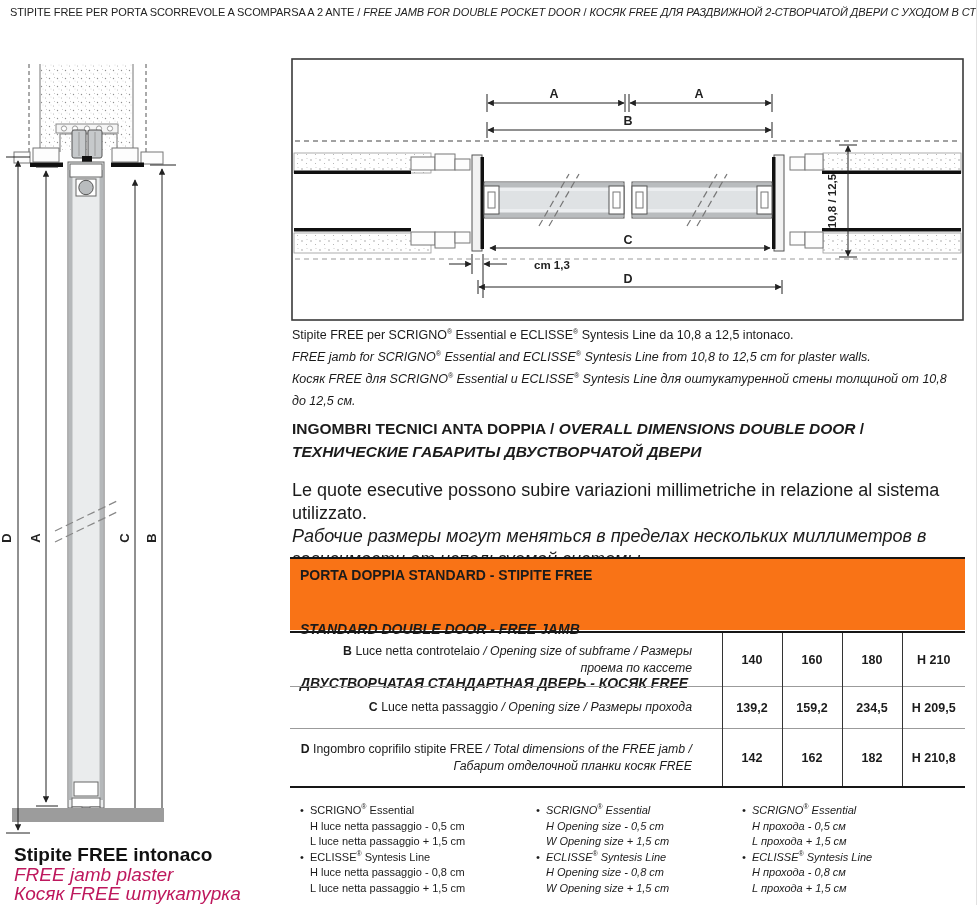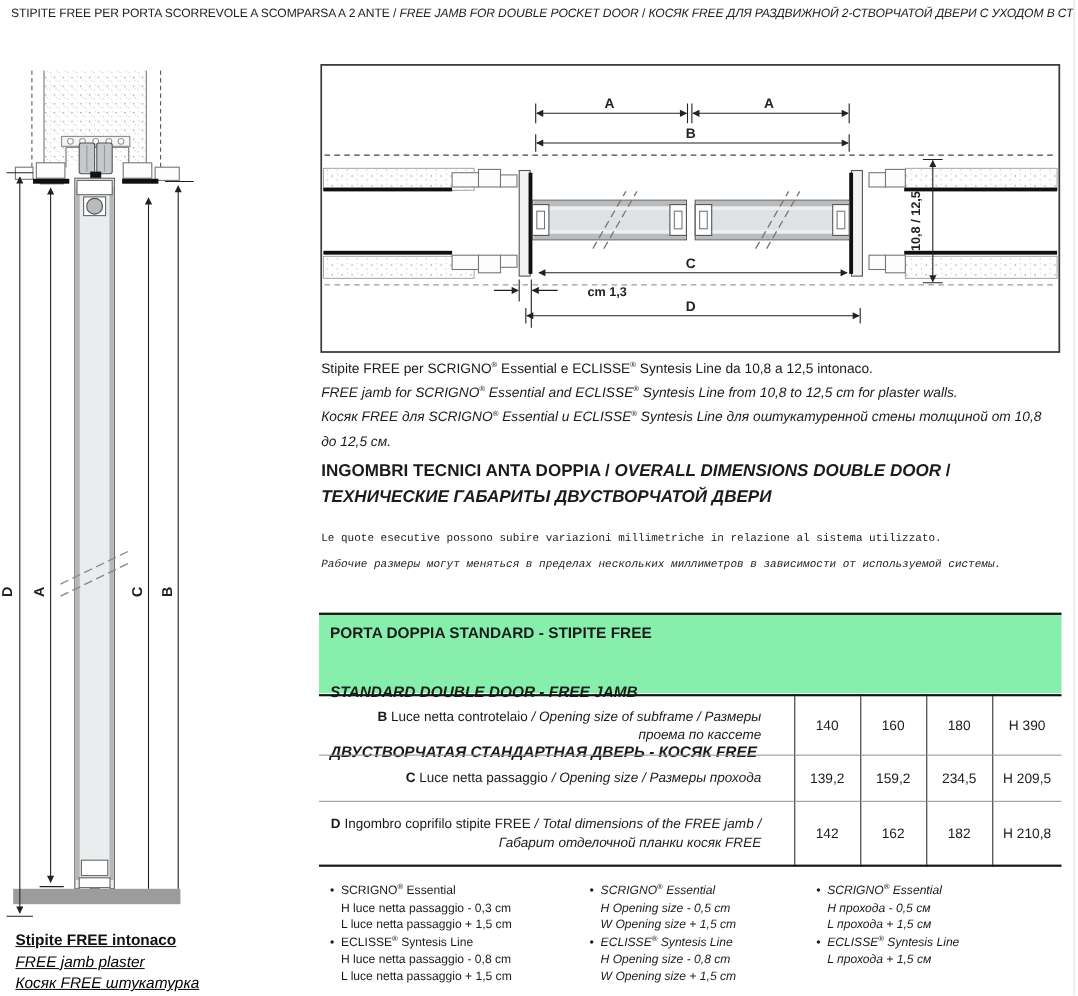--- a/index.html
+++ b/index.html
@@ -14,58 +14,58 @@
   .hdr .en,.hdr .ru{font-style:italic;}
   .fig-side{position:absolute;left:0;top:60px;}
   .fig-top{position:absolute;left:291px;top:58px;}
   .cap{position:absolute;left:292px;top:324px;font-size:12.5px;line-height:22px;width:672px;}
   .cap .en,.cap .ru{font-style:italic;}
   .h1{
     position:absolute;left:292px;top:417px;width:645px;
     font-size:15.5px;font-weight:bold;line-height:23px;letter-spacing:0;
   }
   .h1 .en,.h1 .ru{font-style:italic;}
-  .notes{position:absolute;left:292px;top:479px;font-size:10px;line-height:23px;width:672px;font-family:Liberation Mono, monospace;}
+  .notes{position:absolute;left:292px;top:479px;font-size:18px;line-height:23px;width:672px;}
   .notes .ru{font-style:italic;}
   .band{
     position:absolute;left:290px;top:557px;width:665px;height:66px;
-    background:#86efac;border-top:2px solid #161616;padding:5px 0 0 10px;
+    background:#f97316;border-top:2px solid #161616;padding:5px 0 0 10px;
     font-size:14px;font-weight:bold;line-height:22px;
   }
   .band .en,.band .ru{font-style:italic;margin-top:32px;}
   table.dims{
     position:absolute;left:290px;top:631px;width:675px;
     border-collapse:collapse;table-layout:fixed;
     border-top:2px solid #161616;border-bottom:2px solid #161616;
     font-size:12.3px;
   }
   table.dims col.c-desc{width:432px;}
   table.dims col.c-v{width:60px;}
   table.dims col.c-vl{width:63px;}
   table.dims td{padding:0;vertical-align:middle;text-align:right;}
   table.dims td.desc{padding-left:10px;}
   table.dims .descw{width:392px;line-height:17px;}
   table.dims td.val{
-    text-align:center;font-weight:normal;border-left:1px solid #333;font-size:12.5px;
+    text-align:center;font-weight:bold;border-left:1px solid #333;font-size:12.5px;
   }
   table.dims tr.rB td{height:53px;}
   table.dims tr.rC td{height:41px;border-top:1px solid #9b9b9b;}
   table.dims tr.rD td{height:57px;border-top:1px solid #9b9b9b;}
   table.dims .k{font-weight:bold;}
   table.dims .en,table.dims .ru{font-style:italic;}
   .fncol{position:absolute;top:803px;font-size:11px;line-height:15.5px;width:230px;}
   .fncol.c0{left:300px;}
   .fncol.c1{left:536px;font-style:italic;}
   .fncol.c2{left:742px;font-style:italic;}
   .fn-title{font-weight:normal;}
   .fn-title .blt{display:inline-block;width:10px;}
   .fn-line{padding-left:10px;}
-  .bcap{position:absolute;left:14px;top:845px;font-size:14px;line-height:19.5px;text-decoration:underline;}
+  .bcap{position:absolute;left:14px;top:845px;font-size:19px;line-height:19.5px;}
   .bcap .it{font-weight:bold;color:#111;}
-  .bcap .en,.bcap .ru{font-style:italic;color:#000000;}
+  .bcap .en,.bcap .ru{font-style:italic;color:#be185d;}
   .edge{position:absolute;left:976px;top:0;width:1px;height:905px;background:#e2e2e2;}
   sup{font-size:7px;vertical-align:super;line-height:0;}
   svg text{font-family:"Liberation Sans",sans-serif;}
 </style>
 </head>
 <body>
 
 <div class="hdr">
   <span class="it">STIPITE FREE PER PORTA SCORREVOLE A SCOMPARSA A 2 ANTE</span>
   <span>/</span>
@@ -309,21 +309,21 @@
       <div class="descw">
         <span class="k">B</span>
         <span class="it">Luce netta controtelaio</span>
         <span class="en"><span>/</span> <span>Opening size of subframe</span> <span>/</span></span>
         <span class="ru">Размеры проема по кассете</span>
       </div>
     </td>
     <td class="val">140</td>
     <td class="val">160</td>
     <td class="val">180</td>
-    <td class="val">H 390</td>
+    <td class="val">H 210</td>
   </tr>
   <tr class="rC">
     <td class="desc">
       <div class="descw">
         <span class="k">C</span>
         <span class="it">Luce netta passaggio</span>
         <span class="en"><span>/</span> <span>Opening size</span> <span>/</span></span>
         <span class="ru">Размеры прохода</span>
       </div>
     </td>
@@ -344,39 +344,40 @@
     <td class="val">142</td>
     <td class="val">162</td>
     <td class="val">182</td>
     <td class="val">H 210,8</td>
   </tr>
   </tbody>
 </table>
 
 <div class="fncol c0">
   <div class="fn-title"><span class="blt">•</span><span>SCRIGNO<sup>®</sup> Essential</span></div>
-  <div class="fn-line">H luce netta passaggio - 0,3 cm</div>
+  <div class="fn-line">H luce netta passaggio - 0,5 cm</div>
   <div class="fn-line">L luce netta passaggio + 1,5 cm</div>
   <div class="fn-title"><span class="blt">•</span><span>ECLISSE<sup>®</sup> Syntesis Line</span></div>
   <div class="fn-line">H luce netta passaggio - 0,8 cm</div>
   <div class="fn-line">L luce netta passaggio + 1,5 cm</div>
 </div>
 <div class="fncol c1">
   <div class="fn-title"><span class="blt">•</span><span>SCRIGNO<sup>®</sup> Essential</span></div>
   <div class="fn-line">H Opening size - 0,5 cm</div>
   <div class="fn-line">W Opening size + 1,5 cm</div>
   <div class="fn-title"><span class="blt">•</span><span>ECLISSE<sup>®</sup> Syntesis Line</span></div>
   <div class="fn-line">H Opening size - 0,8 cm</div>
   <div class="fn-line">W Opening size + 1,5 cm</div>
 </div>
 <div class="fncol c2">
   <div class="fn-title"><span class="blt">•</span><span>SCRIGNO<sup>®</sup> Essential</span></div>
   <div class="fn-line">H прохода - 0,5 см</div>
   <div class="fn-line">L прохода + 1,5 см</div>
   <div class="fn-title"><span class="blt">•</span><span>ECLISSE<sup>®</sup> Syntesis Line</span></div>
+  <div class="fn-line">H прохода - 0,8 см</div>
   <div class="fn-line">L прохода + 1,5 см</div>
 </div>
 
 <div class="bcap">
   <div class="it">Stipite FREE intonaco</div>
   <div class="en">FREE jamb plaster</div>
   <div class="ru">Косяк FREE  штукатурка</div>
 </div>
 
 <div class="edge"></div>

